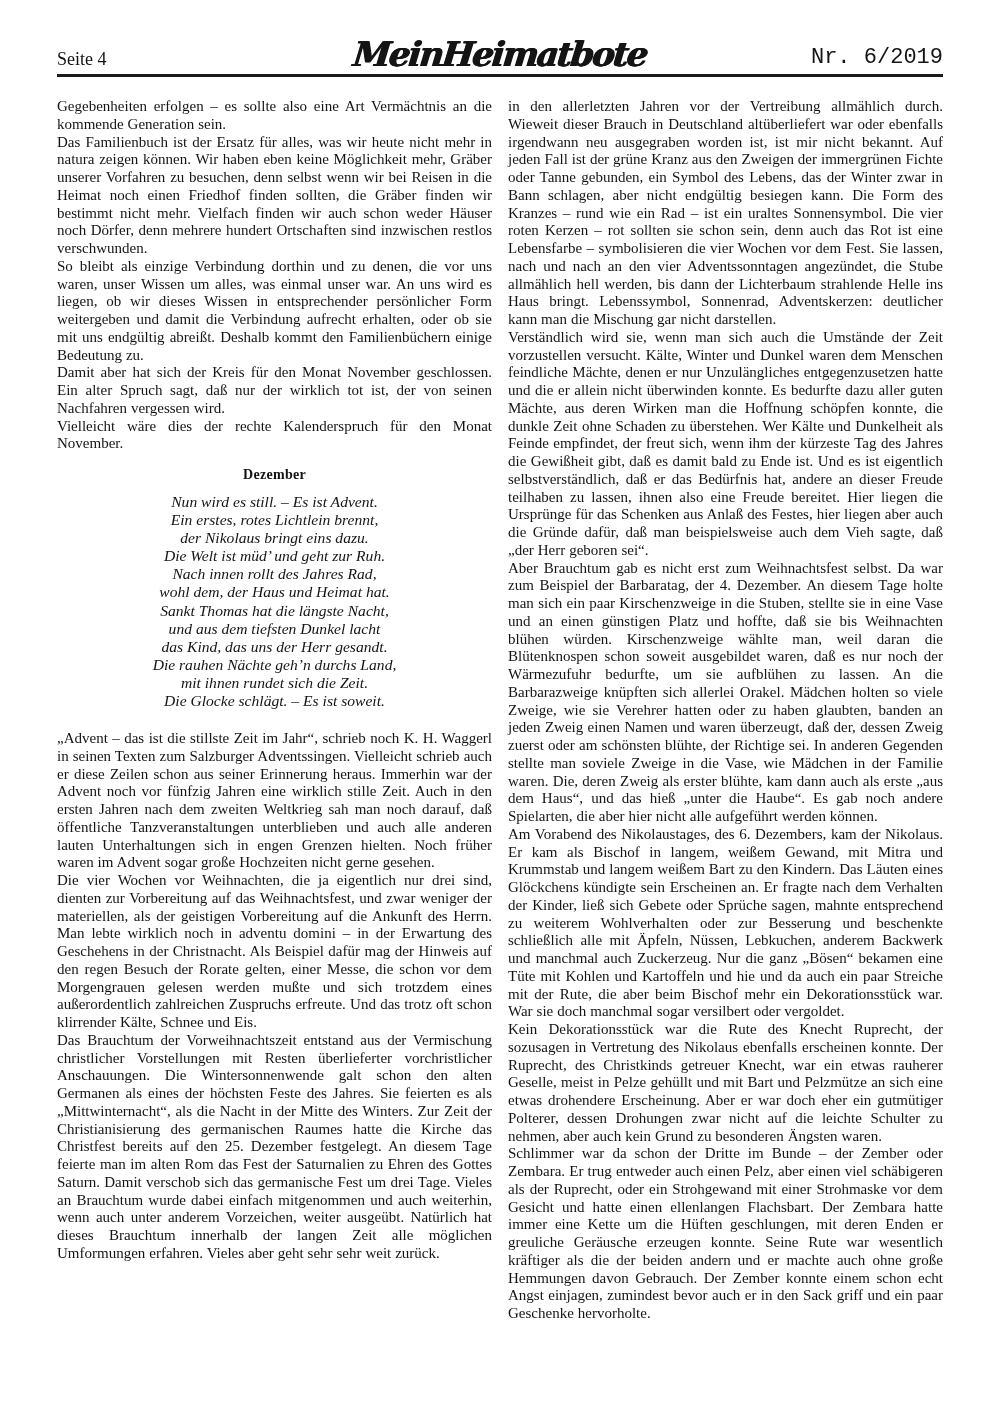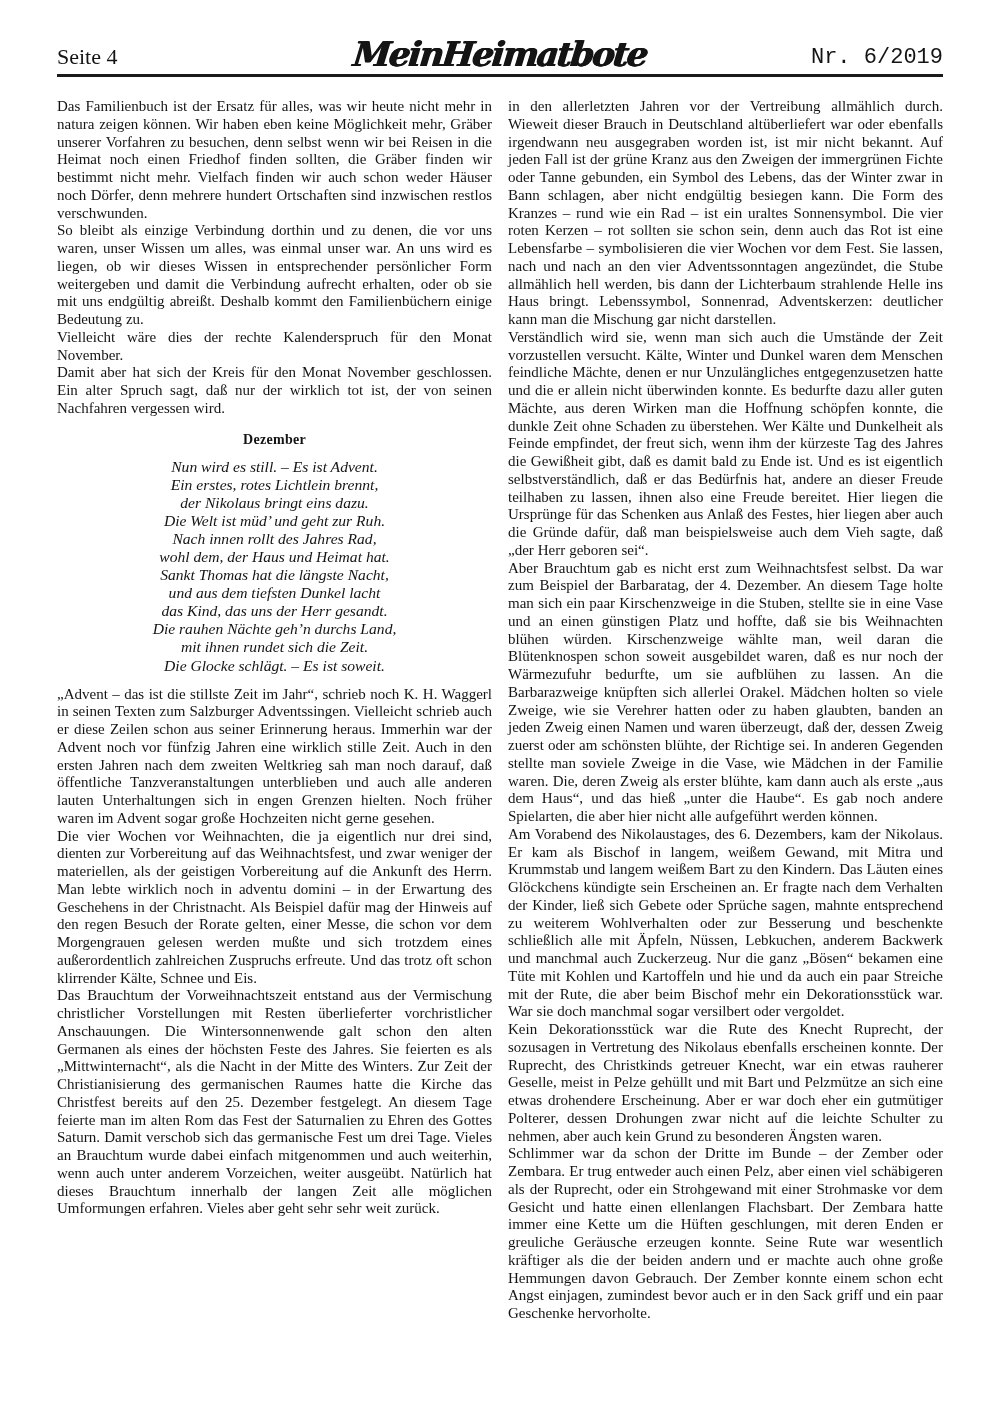--- a/index.html
+++ b/index.html
@@ -22,21 +22,21 @@
   }
   
   .page-header {
     position: relative;
     height: 38px;
   }
   .page-number {
     position: absolute;
     left: 0;
     bottom: 2px;
-    font-size: 22px;
+    font-size: 18px;
     margin-top: 44px;
   }
   .issue-number {
     position: absolute;
     right: 0;
     bottom: 2px;
     font-size: 22px;
     font-family: Liberation Mono, monospace;
   }
   .masthead {
@@ -82,42 +82,43 @@
     font-weight: bold;
     text-align: center;
     letter-spacing: 0.3px;
   }
   .poem {
     font-style: italic;
     font-size: 15.6px;
     line-height: 18.1px;
     text-align: center;
     white-space: pre-line;
-    margin-bottom: 11px;
+    margin-bottom: 20px;
   }
 </style>
 </head>
 <body>
 
 <div class="page">
 
   <div class="page-header">
     <span class="page-number">Seite 4</span>
     <span class="masthead">MeinHeimatbote</span>
     <span class="issue-number">Nr. 6/2019</span>
   </div>
   <div class="header-rule"></div>
 
   <div class="columns">
 
     <div class="column">
+      <p>Gegebenheiten erfolgen – es sollte also eine Art Vermächtnis an die kommende Generation sein.</p>
       <p>Das Familienbuch ist der Ersatz für alles, was wir heute nicht mehr in natura zeigen können. Wir haben eben keine Möglichkeit mehr, Gräber unserer Vorfahren zu besuchen, denn selbst wenn wir bei Reisen in die Heimat noch einen Friedhof finden sollten, die Gräber finden wir bestimmt nicht mehr. Vielfach finden wir auch schon weder Häuser noch Dörfer, denn mehrere hundert Ortschaften sind inzwischen restlos verschwunden.</p>
       <p>So bleibt als einzige Verbindung dorthin und zu denen, die vor uns waren, unser Wissen um alles, was einmal unser war. An uns wird es liegen, ob wir dieses Wissen in entsprechender persönlicher Form weitergeben und damit die Verbindung aufrecht erhalten, oder ob sie mit uns endgültig abreißt. Deshalb kommt den Familienbüchern einige Bedeutung zu.</p>
+      <p>Damit aber hat sich der Kreis für den Monat November geschlossen. Ein alter Spruch sagt, daß nur der wirklich tot ist, der von seinen Nachfahren vergessen wird.</p>
       <p>Vielleicht wäre dies der rechte Kalenderspruch für den Monat November.</p>
-      <p>Damit aber hat sich der Kreis für den Monat November geschlossen. Ein alter Spruch sagt, daß nur der wirklich tot ist, der von seinen Nachfahren vergessen wird.</p>
 
       <h2 class="section-heading">Dezember</h2>
 
       <div class="poem">Nun wird es still. – Es ist Advent.
 Ein erstes, rotes Lichtlein brennt,
 der Nikolaus bringt eins dazu.
 Die Welt ist müd’ und geht zur Ruh.
 Nach innen rollt des Jahres Rad,
 wohl dem, der Haus und Heimat hat.
 Sankt Thomas hat die längste Nacht,

